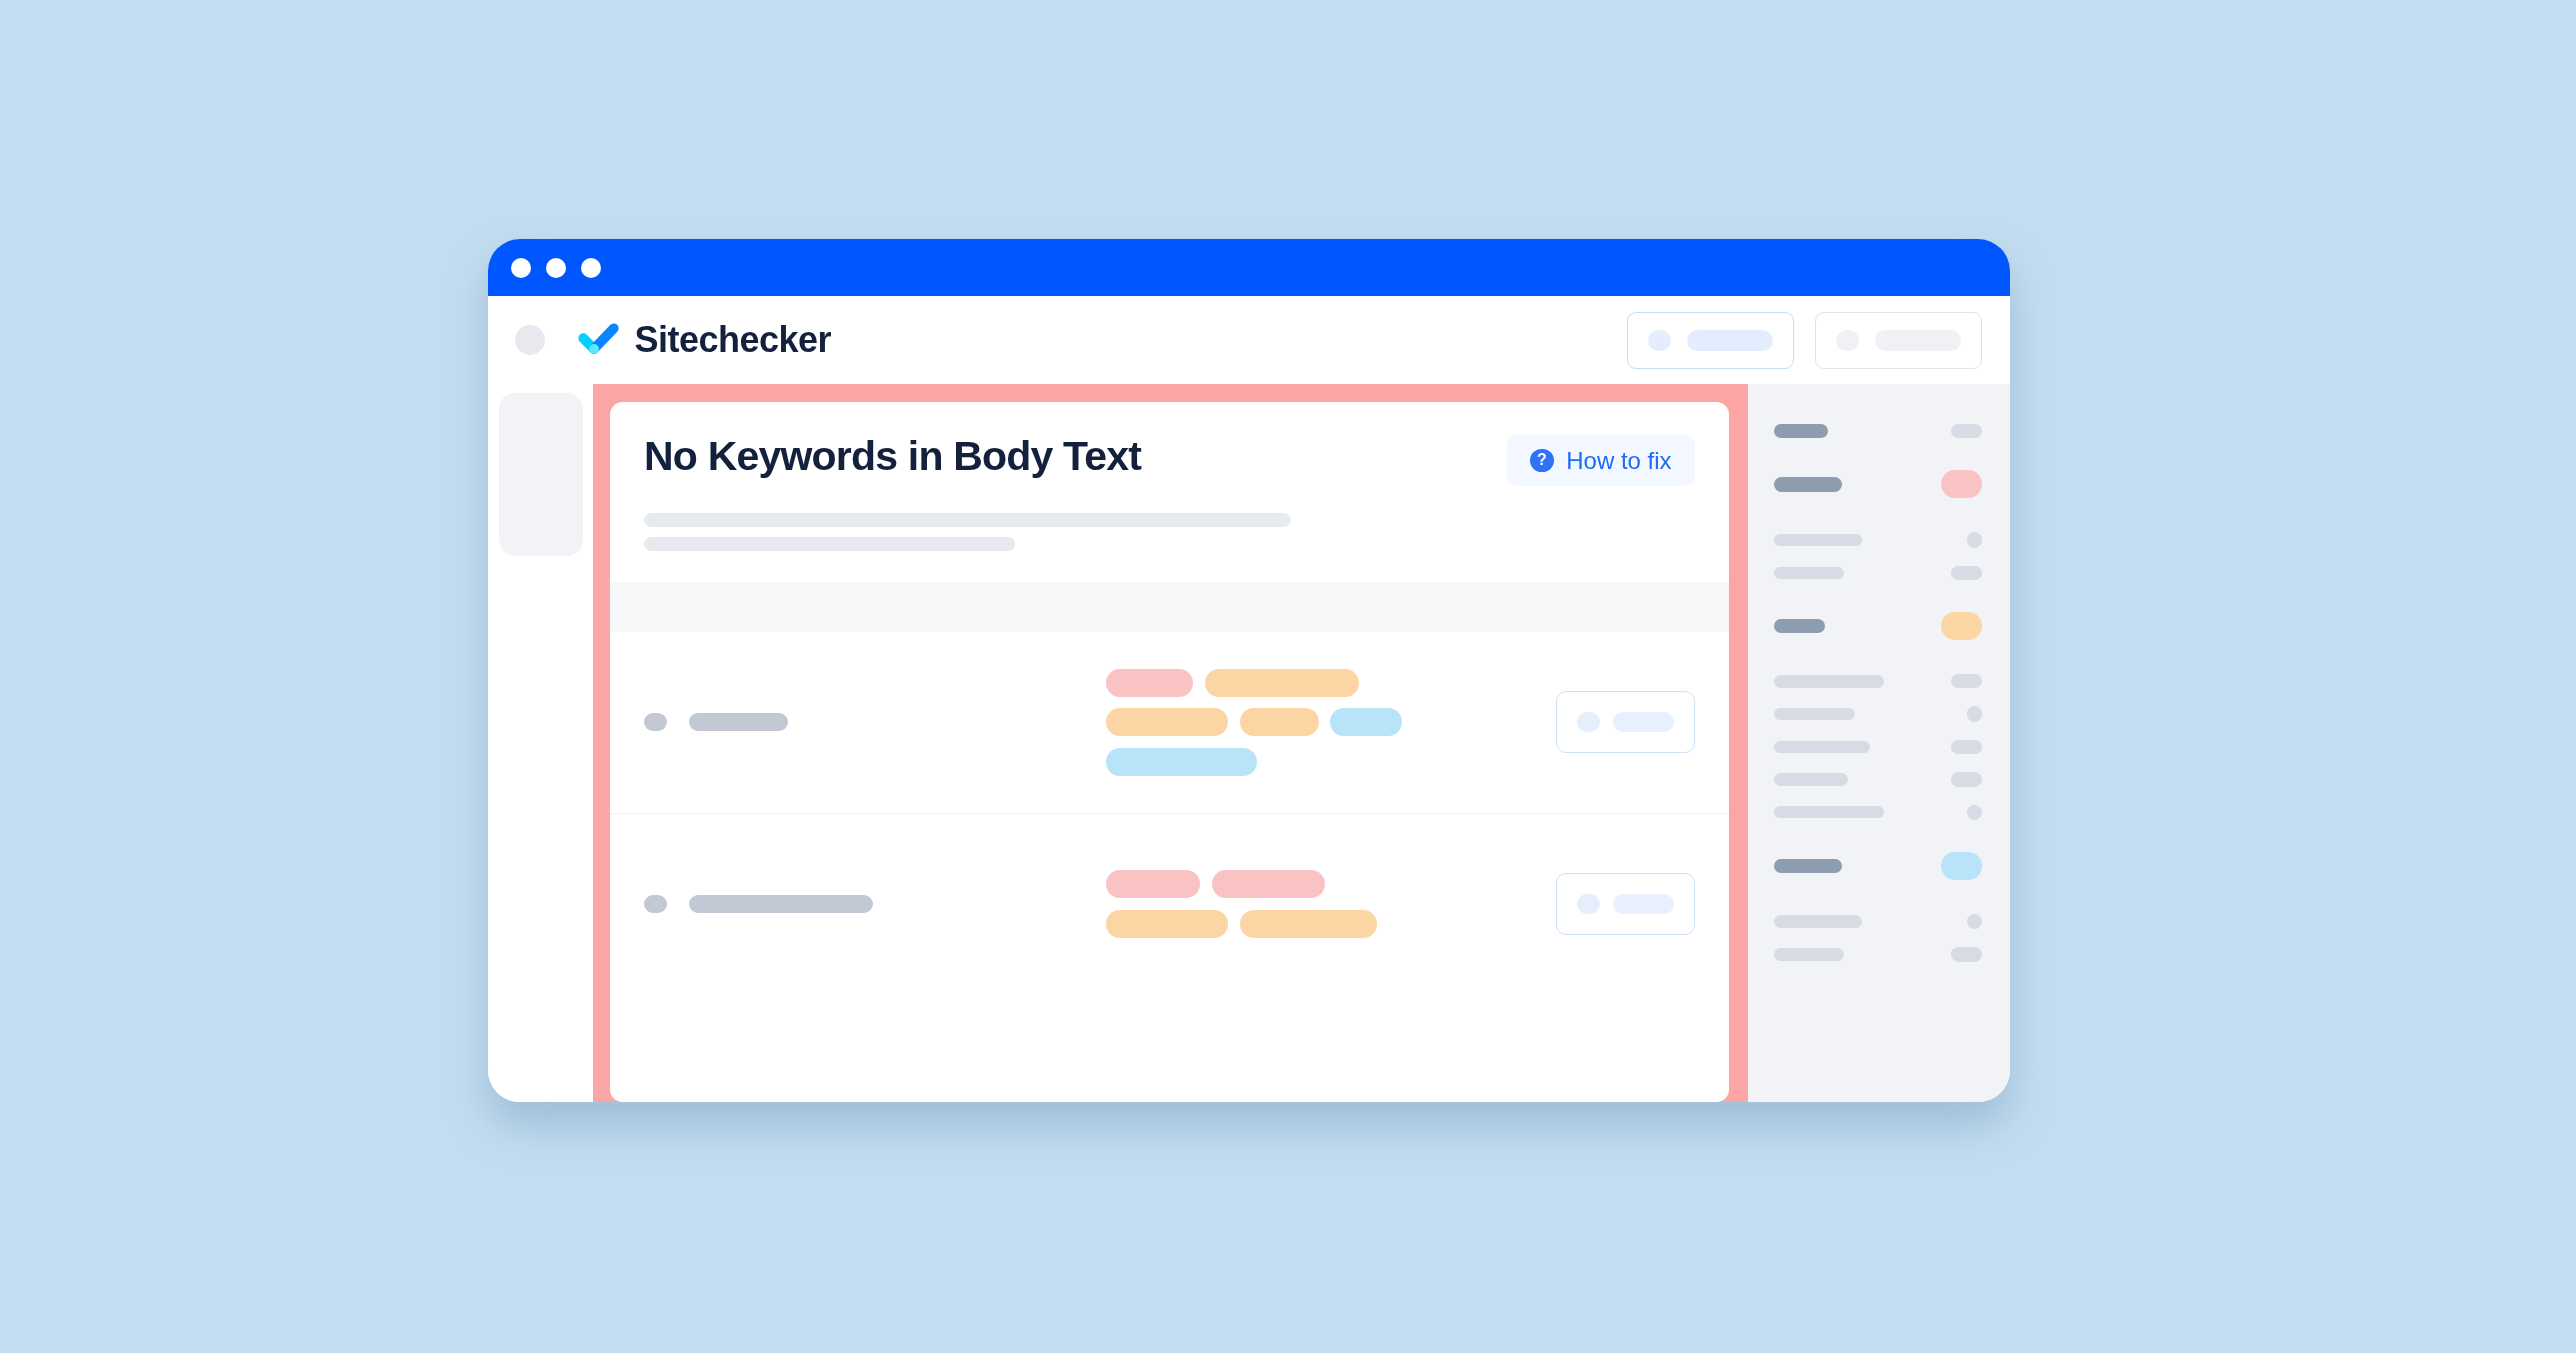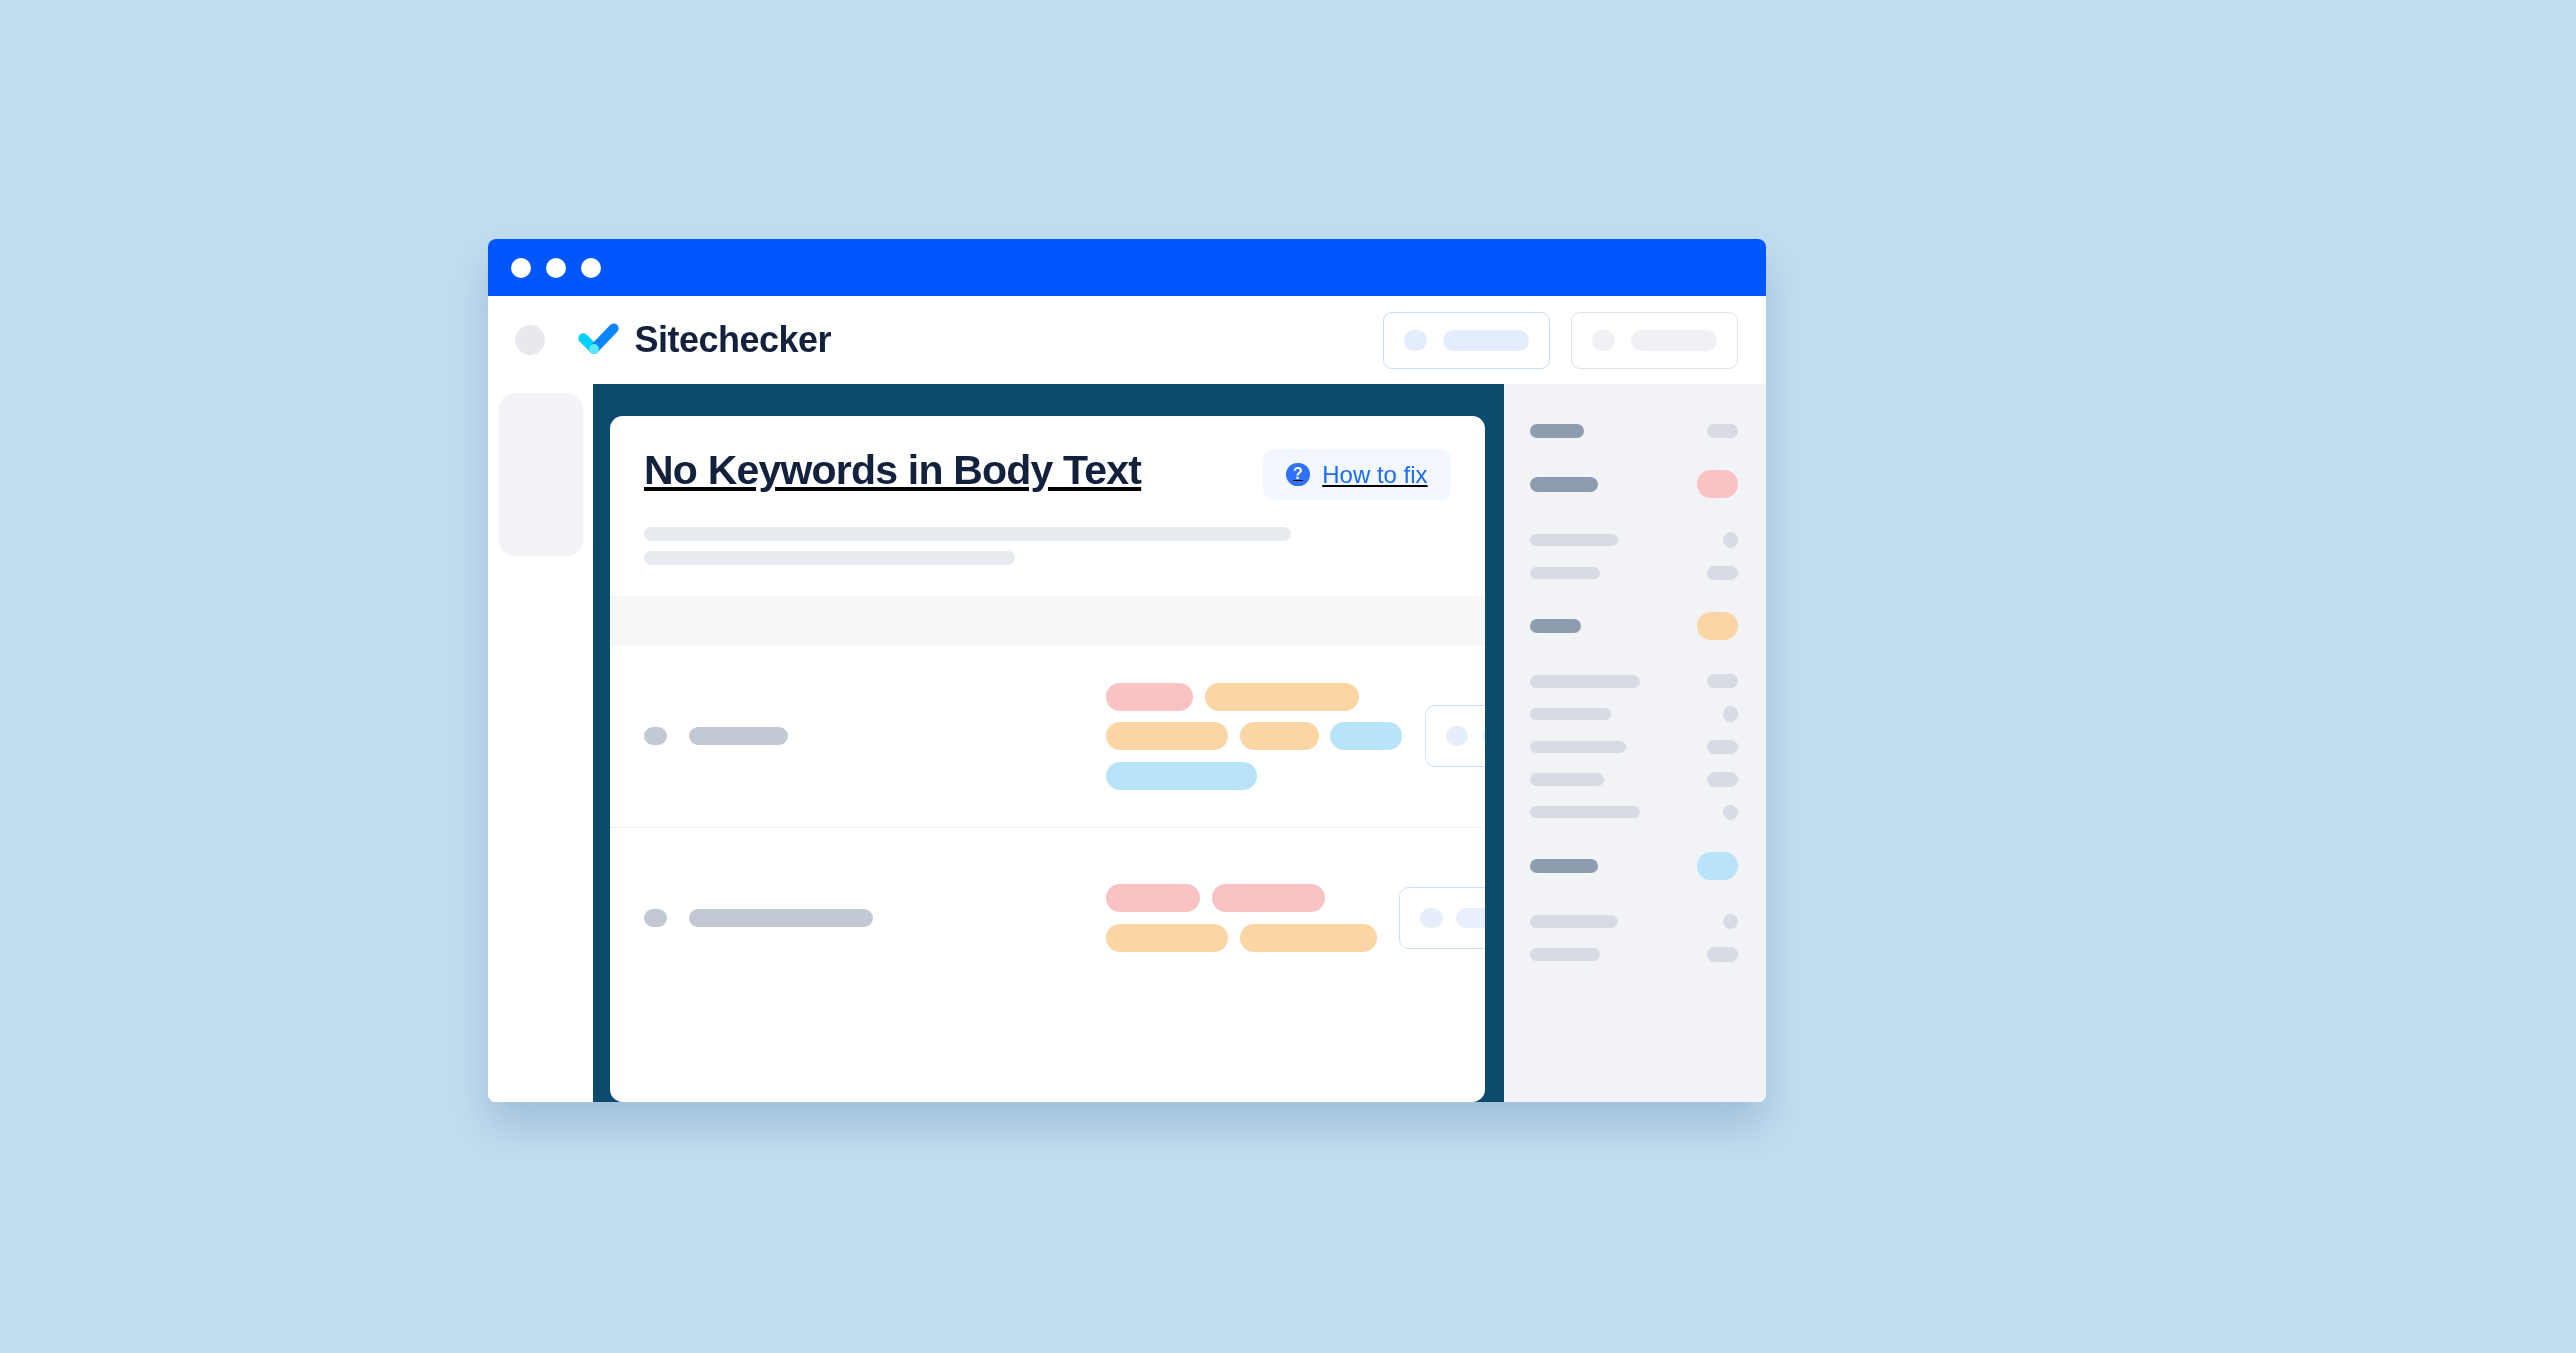--- a/index.html
+++ b/index.html
@@ -14,23 +14,23 @@
     background: #c3ddf0;
     font-family: "Liberation Sans", sans-serif;
     position: relative;
   }
 
   
   .window {
     position: absolute;
     left: 488px;
     top: 239px;
-    width: 1278px;
+    width: 1522px;
     height: 863px;
-    border-radius: 8px;
+    border-radius: 32px;
     background: #ffffff;
     box-shadow: 0 23.4px 41px rgba(96, 140, 175, 0.38);
     overflow: hidden;
     display: flex;
     flex-direction: column;
   }
 
   
   .titlebar {
     height: 57px;
@@ -142,24 +142,23 @@
   .rail-icon {
     width: 28px;
     height: 28px;
     border-radius: 50%;
     background: #e5e8ed;
   }
 
   
   .centercol {
     flex: 1 1 auto;
-    background: #0c4a6e;
-    padding: 32px 19px 0 17px;
+    background: #fca5a5;
+    padding: 18px 19px 0 17px;
     min-width: 0;
-    text-decoration: underline;
   }
   .content-card {
     background: #ffffff;
     border-radius: 12.6px;
     overflow: hidden;
     height: 100%;
   }
 
   .card-head { padding: 33px 34px 31px; }
   .card-head-top {

